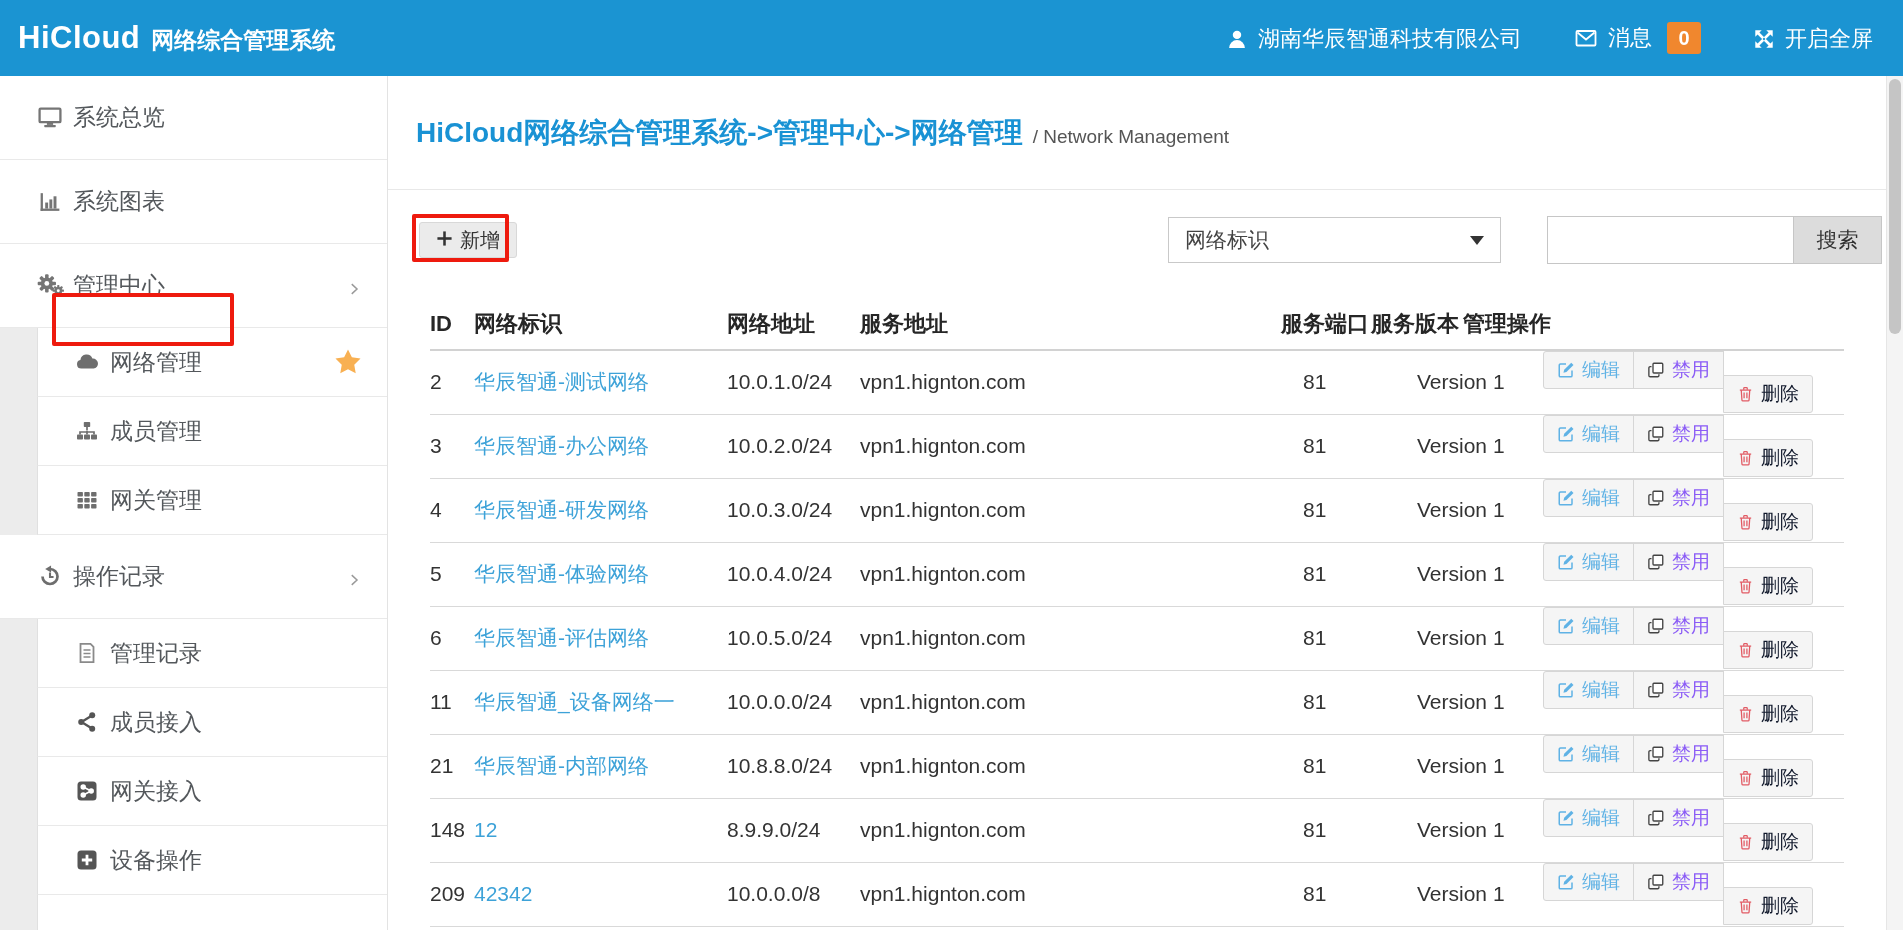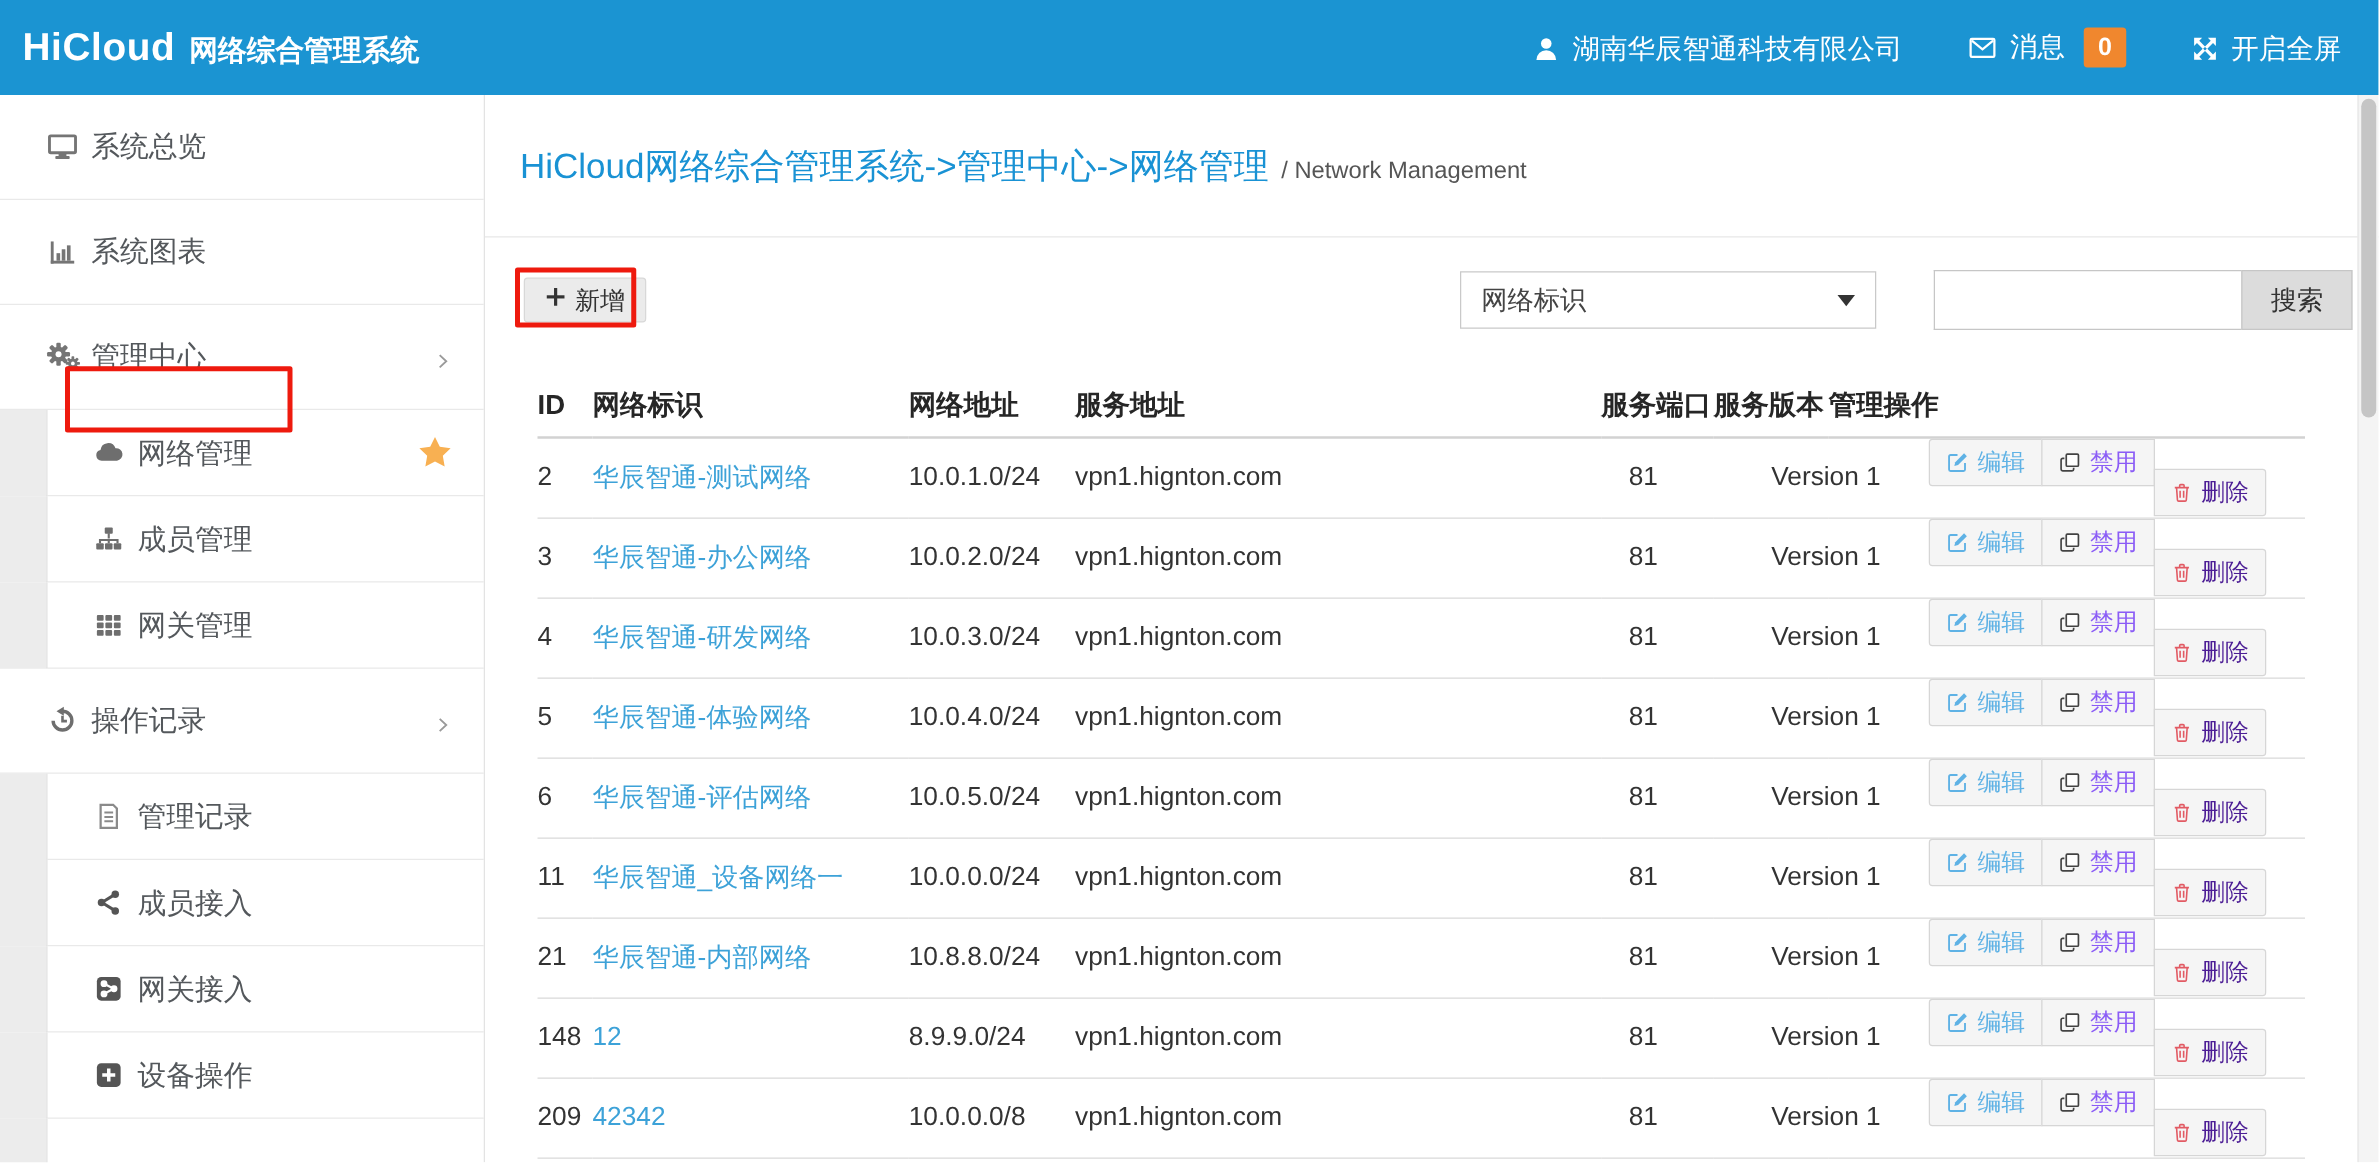--- a/index.html
+++ b/index.html
@@ -33,21 +33,21 @@
   .sub-strip { width:37px; background:#ececec; flex:none; }
   .sub-body { flex:1; display:flex; align-items:center; padding-left:36px; position:relative;
               border-bottom:1px solid #e9e9e9; border-left:1px solid #e0e0e0; color:#54585c; font-size:23px; }
   .sub-body .icn { width:26px; height:24px; margin-right:10px; flex:none; }
   .star { position:absolute; right:24px; width:30px; height:30px; }
 
   
   .main { flex:1; background:#fff; position:relative; }
   .page-head { height:114px; display:flex; align-items:center; padding-left:28px;
                border-bottom:1px solid #e8e8e8; }
-  .page-title { color:#1992d4; font-size:28px; font-weight:normal; }
+  .page-title { color:#1992d4; font-size:28px; font-weight:bold; }
   .page-subtitle { color:#555; font-size:19px; margin-left:10px; margin-top:8px; }
 
   .toolbar { display:flex; align-items:center; justify-content:space-between;
              margin-top:26px; padding:0 21px 0 31px; height:48px; }
   .add-btn { height:36px; padding:0 16px; background:#ebebeb; border:1px solid #d8d8d8; border-radius:3px;
              display:inline-flex; align-items:center; gap:7px; font-size:20px; color:#333; cursor:pointer;justify-content:flex-end; }
   .toolbar-right { display:flex; align-items:center; gap:46px; }
   .select { width:333px; height:46px; border:1px solid #c9c9c9; background:#fff; display:flex;
             align-items:center; justify-content:space-between; padding:0 16px; font-size:21px; color:#444; cursor:pointer; }
   .caret { width:0; height:0; border-left:7px solid transparent; border-right:7px solid transparent;
@@ -68,21 +68,21 @@
   .c-port { padding-left:22px; }
   .c-ver { padding-left:46px; }
   .btn-group { display:inline-flex; margin-left:80px; }
   .btn { height:38px; padding:0 13px; display:inline-flex; align-items:center; gap:7px;
          background:#f5f5f5; border:1px solid #d6d6d6; font-size:19px; cursor:pointer;
          font-family:inherit; margin-right:-1px; }
   .btn:first-child { border-radius:3px 0 0 3px; }
   .btn:last-child { border-radius:0 3px 3px 0; margin-right:0; }
   .btn.edit { color:#5fb2e5; }
   .btn.disable { color:#8b5cf6; }
-  .btn.delete { color:#4c1d95;margin-top:24px; }
+  .btn.delete { color:#0f172a;margin-top:24px; }
   .btn svg { display:block; }
 
   
   .scrollbar { position:absolute; top:76px; right:0; bottom:0; width:17px; background:#f4f4f4;
                border-left:1px solid #e6e6e6; }
   .scroll-thumb { position:absolute; top:3px; left:2px; width:12px; height:255px;
                   background:#c5c5c5; border-radius:7px; }
   .annot { position:absolute; border:4px solid #ee1a0e; border-radius:2px; z-index:20; pointer-events:none; }
   .annot-sidebar { left:52px; top:293px; width:182px; height:53px; }
   .annot-add { left:412px; top:214px; width:97px; height:48px; }

